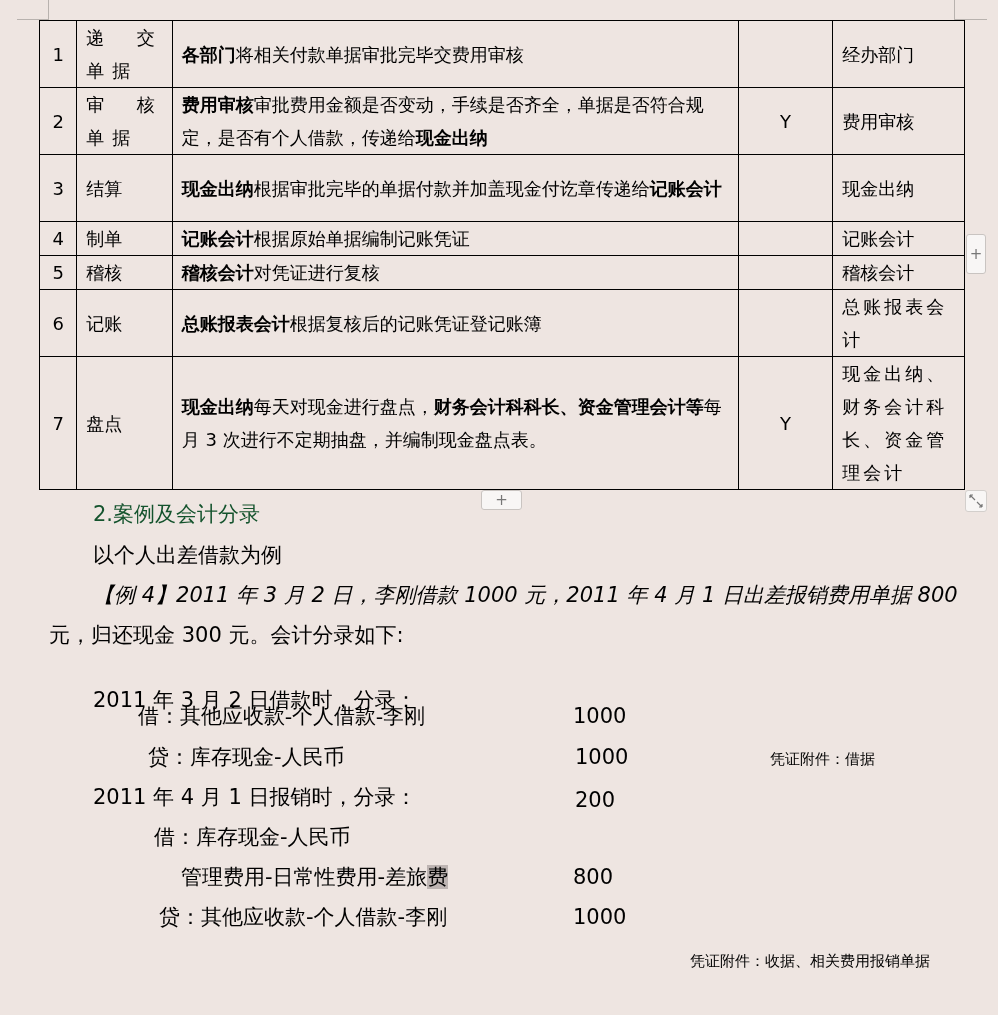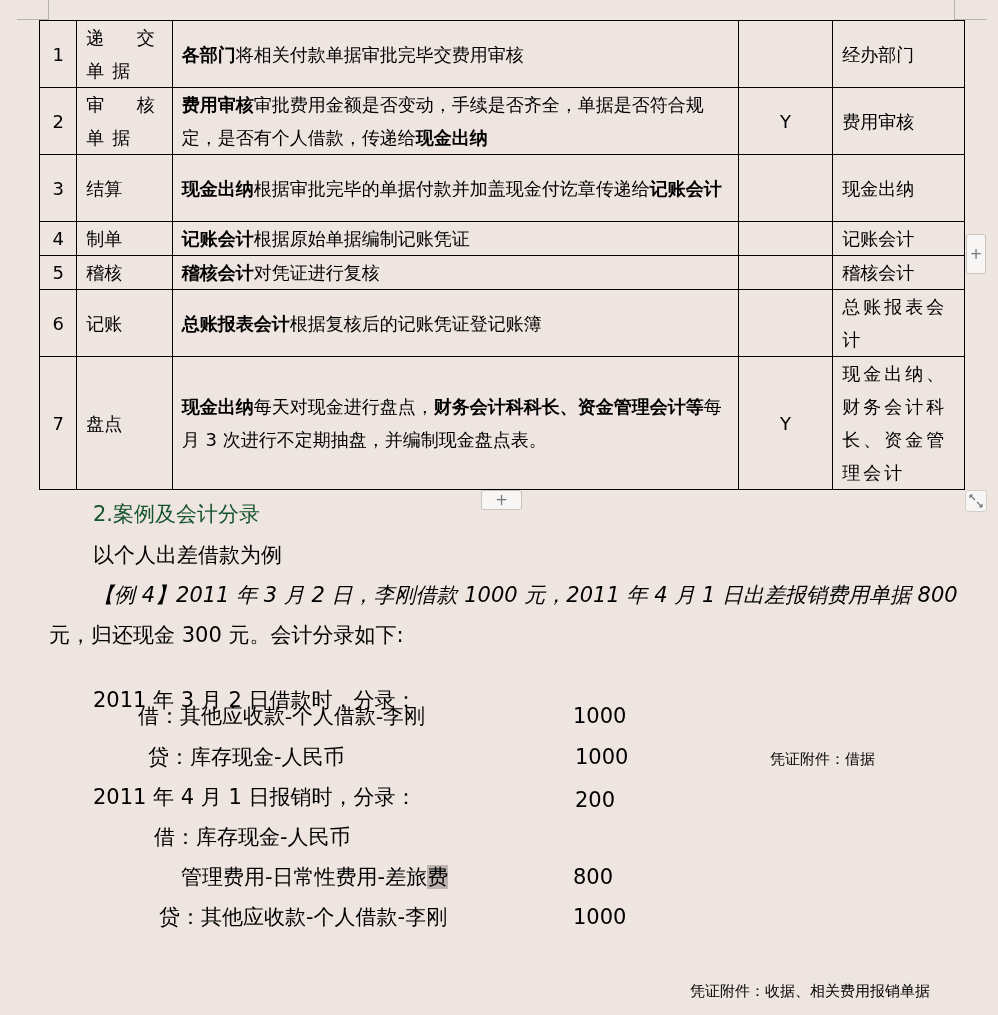--- a/index.html
+++ b/index.html
@@ -159,13 +159,13 @@
 
 <div class="para" style="left:93px;top:782px;">2011 年 4 月 1 日报销时，分录：</div>
 <div class="para" style="left:138px;top:822px;margin-left:16px;">借：库存现金-人民币</div>
 <div class="para" style="left:575px;top:785px;">200</div>
 <div class="para" style="left:181px;top:862px;">
   <span>管理费用-日常性费用-差旅</span><span class="hl">费</span>
 </div>
 <div class="para" style="left:573px;top:862px;">800</div>
 <div class="para" style="left:159px;top:902px;">贷：其他应收款-个人借款-李刚</div>
 <div class="para" style="left:573px;top:902px;">1000</div>
-<div class="para small" style="left:690px;top:946px;margin-top:30px;">凭证附件：收据、相关费用报销单据</div>
+<div class="para small" style="left:690px;top:946px;">凭证附件：收据、相关费用报销单据</div>
 
 </body></html>

